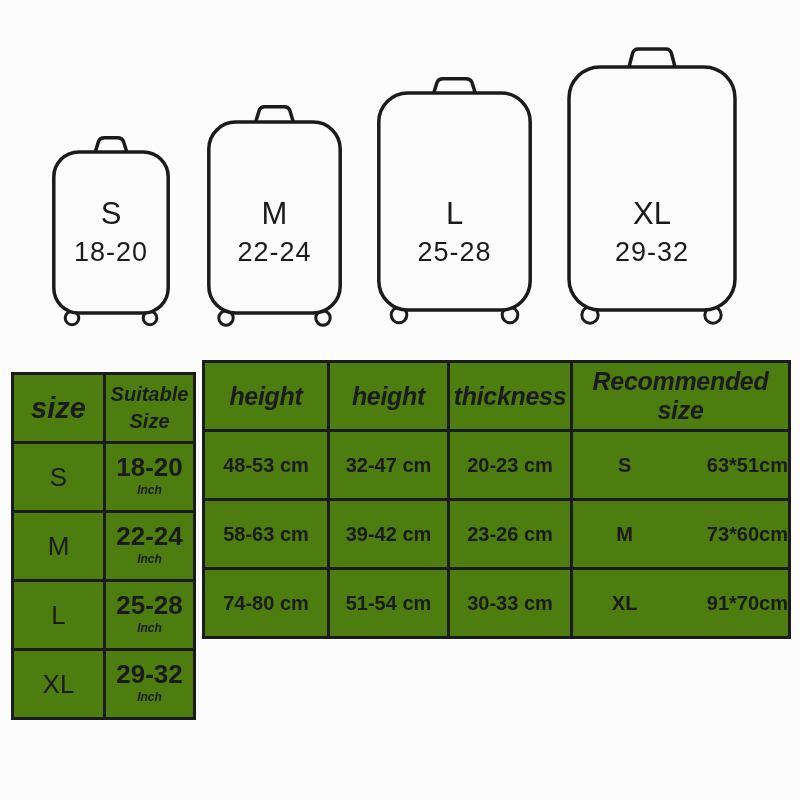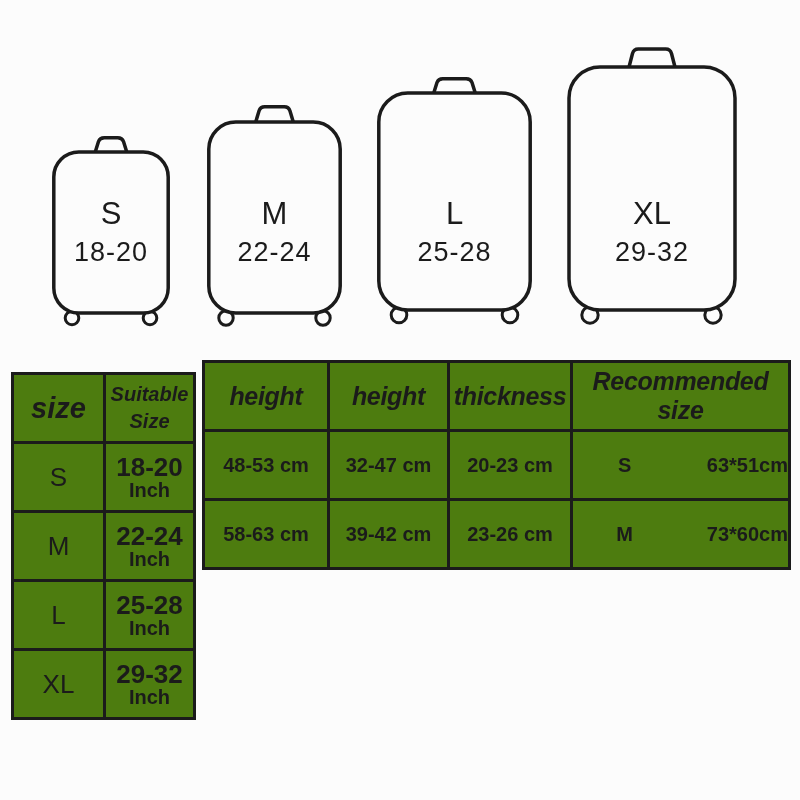--- a/index.html
+++ b/index.html
@@ -21,21 +21,21 @@
   .lblgrp .range{display:block;font-size:27px;line-height:28px;margin-top:6px;letter-spacing:1px;}
   table{border-collapse:collapse;table-layout:fixed;position:absolute;background:#4d7c0f;}
   th,td{border:3px solid #1b1b1b;text-align:center;vertical-align:middle;padding:0;overflow:hidden;}
   th{font-style:italic;font-weight:bold;}
   .t-size{left:11px;top:372px;width:182px;}
   .t-size tr{height:69px;}
   .t-size .h-size{font-size:29px;}
   .t-size .h-suitable{font-size:20px;line-height:27px;}
   .t-size .cell-letter{font-size:26px;}
   .rng{font-size:26px;font-weight:bold;line-height:27px;display:block;}
-  .inch{font-size:20px;font-weight:bold;line-height:19px;display:block;}
+  .inch{font-size:12px;font-weight:bold;font-style:italic;line-height:19px;display:block;}
   .t-dim{left:202px;top:360px;width:586px;}
   .t-dim tr{height:69px;}
   .t-dim th{font-size:25px;letter-spacing:-0.3px;}
   .t-dim td{font-size:20px;font-weight:bold;}
   .rec{display:flex;align-items:center;width:100%;}
   .rec .rl{width:48%;text-align:center;display:inline-block;}
   .rec .rd{width:52%;text-align:right;display:inline-block;}
   svg{display:block;}
 </style>
 </head>
@@ -158,16 +158,27 @@
       <td>58-63 cm</td>
       <td>39-42 cm</td>
       <td>23-26 cm</td>
       <td>
         <div class="rec">
           <span class="rl">M</span>
           <span class="rd">73*60cm</span>
         </div>
       </td>
     </tr>
+    <tr>
+      <td>74-80 cm</td>
+      <td>51-54 cm</td>
+      <td>30-33 cm</td>
+      <td>
+        <div class="rec">
+          <span class="rl">XL</span>
+          <span class="rd">91*70cm</span>
+        </div>
+      </td>
+    </tr>
   </tbody>
     </table>
 
 </div>
 
 </body></html>

